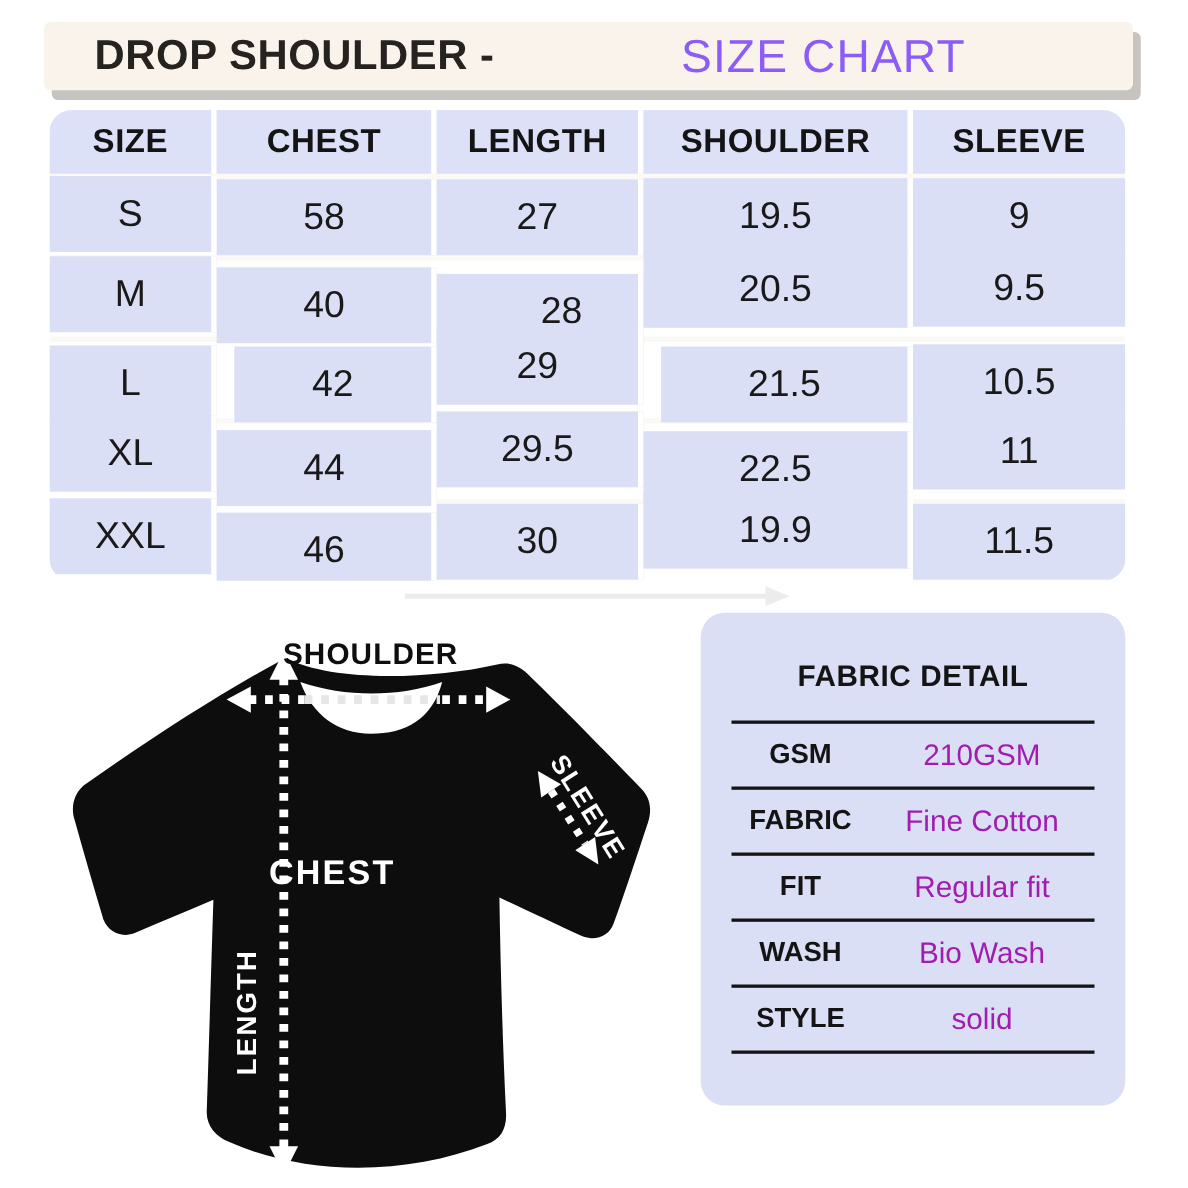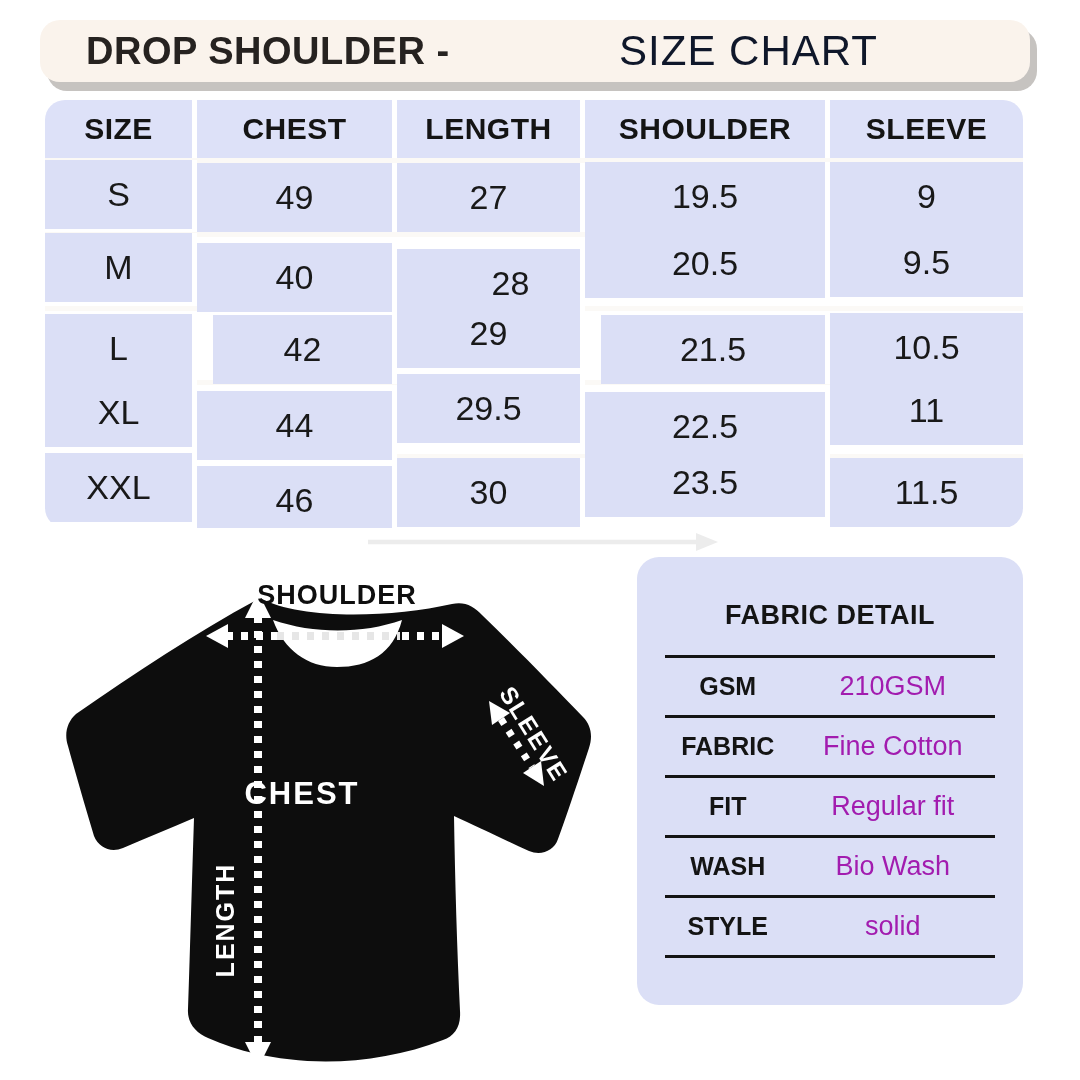--- a/index.html
+++ b/index.html
@@ -1,23 +1,23 @@
 <!DOCTYPE html>
 <html><head>
 <meta charset="utf-8">
 <style>
   html,body{margin:0;padding:0;background:#ffffff;}
   body{width:1080px;height:1080px;font-family:"Liberation Sans",sans-serif;color:#1f1b18;}
   .stage{position:relative;width:1080px;height:1080px;overflow:hidden;background:#ffffff;}
 
   
   .banner{position:absolute;left:40px;top:20px;width:990px;height:62px;background:#faf3ec;
-          border-radius:20px;box-shadow:7px 9px 0 #c6c3c0;display:flex;align-items:center;}
+          border-radius:6px;box-shadow:7px 9px 0 #c6c3c0;display:flex;align-items:center;}
   .banner-bold{margin-left:46px;font-size:38px;font-weight:800;letter-spacing:.5px;color:#262220;white-space:nowrap;}
-  .banner-light{margin-left:auto;margin-right:152px;font-size:42px;font-weight:400;letter-spacing:1px;color:#0f172a;white-space:nowrap;}
+  .banner-light{margin-left:auto;margin-right:152px;font-size:42px;font-weight:400;letter-spacing:1px;color:#8b5cf6;white-space:nowrap;}
 
   
   .size-table{position:absolute;left:45px;top:100px;width:978px;height:428px;border-radius:20px;overflow:hidden;}
   .trow{display:grid;grid-template-columns:152px 200px 188px 245px 193px;}
   .tcell{background:#dbdff6;display:flex;align-items:center;justify-content:center;border-right:5px solid #ffffff;}
   .tcell:last-child{border-right:none;}
   .trow{border-top:5px solid #fbf9f6;}
   .trow:first-child{border-top:none;}
   .trow.head .tcell{height:58px;background:#dde1f8;}
   .trow.body .tcell{height:69px;}
@@ -59,21 +59,21 @@
   <div class="size-table">
     <div class="trow head">
       <div class="tcell">SIZE</div>
       <div class="tcell">CHEST</div>
       <div class="tcell">LENGTH</div>
       <div class="tcell">SHOULDER</div>
       <div class="tcell">SLEEVE</div>
     </div>
     <div class="trow body">
       <div class="tcell ym3">S</div>
-      <div class="tcell">49</div>
+      <div class="tcell">58</div>
       <div class="tcell">27</div>
       <div class="tcell ym1">19.5</div>
       <div class="tcell ym1">9</div>
     </div>
     <div class="trow body">
       <div class="tcell ym4">M</div>
       <div class="tcell yp6">40</div>
       <div class="tcell yp12">28</div>
       <div class="tcell ym8">20.5</div>
       <div class="tcell ym9">9.5</div>
@@ -89,21 +89,21 @@
       <div class="tcell ym7">XL</div>
       <div class="tcell yp6">44</div>
       <div class="tcell ym11">29.5</div>
       <div class="tcell yp7">22.5</div>
       <div class="tcell ym9">11</div>
     </div>
     <div class="trow body">
       <div class="tcell ym6">XXL</div>
       <div class="tcell yp7">46</div>
       <div class="tcell ym1">30</div>
-      <div class="tcell ym11">23.5</div>
+      <div class="tcell ym11">19.9</div>
       <div class="tcell ym1">11.5</div>
     </div>
   </div>
 
   <svg class="connector" width="370" height="28" viewBox="0 0 370 28">
     <line x1="8" y1="14" x2="338" y2="14" stroke="#ececec" stroke-width="4.5"></line>
     <polygon points="358,14 336,5 336,23" fill="#ececec"></polygon>
   </svg>
 
   <svg class="diagram" width="560" height="520" viewBox="0 0 560 520">

